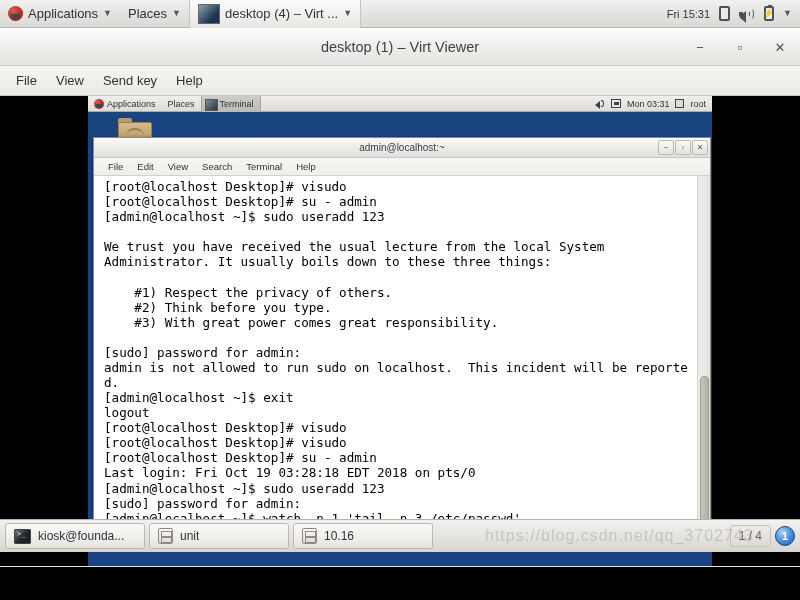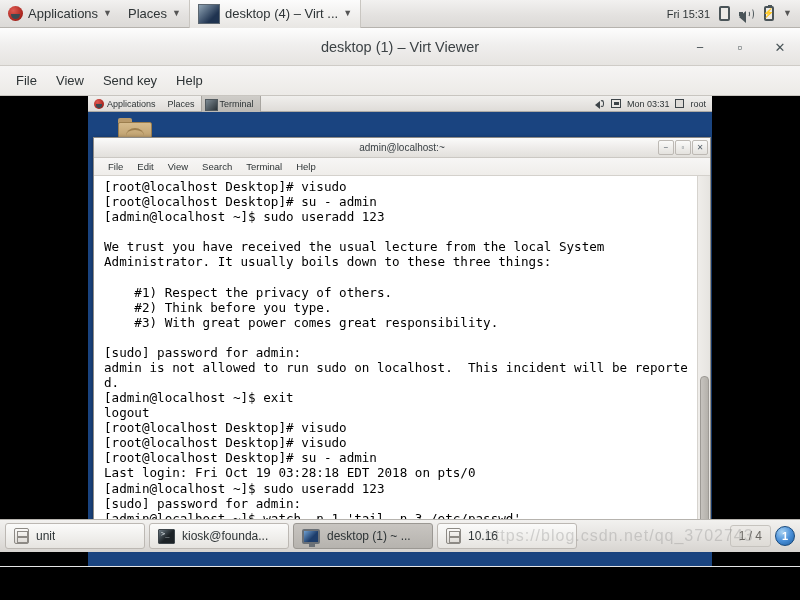--- a/index.html
+++ b/index.html
@@ -455,30 +455,26 @@
             <div class="tsb-blue">1</div>
           </div>
 
         </div>
       </div>
     </div>
   </div>
 
   <div class="host-taskbar">
     <div class="tb-btn">
+      <span class="ic-term"></span>
+      <span class="tb-label">kiosk@founda...</span>
+    </div>
+    <div class="tb-btn">
       <span class="ic-archive"></span>
       <span class="tb-label">unit</span>
-    </div>
-    <div class="tb-btn">
-      <span class="ic-term"></span>
-      <span class="tb-label">kiosk@founda...</span>
-    </div>
-    <div class="tb-btn active">
-      <span class="ic-monitor"></span>
-      <span class="tb-label">desktop (1) ~ ...</span>
     </div>
     <div class="tb-btn">
       <span class="ic-archive"></span>
       <span class="tb-label">10.16</span>
     </div>
     <div class="tb-spacer"></div>
     <div class="tb-page">1 / 4</div>
     <div class="tb-blue">1</div>
   </div>
 

